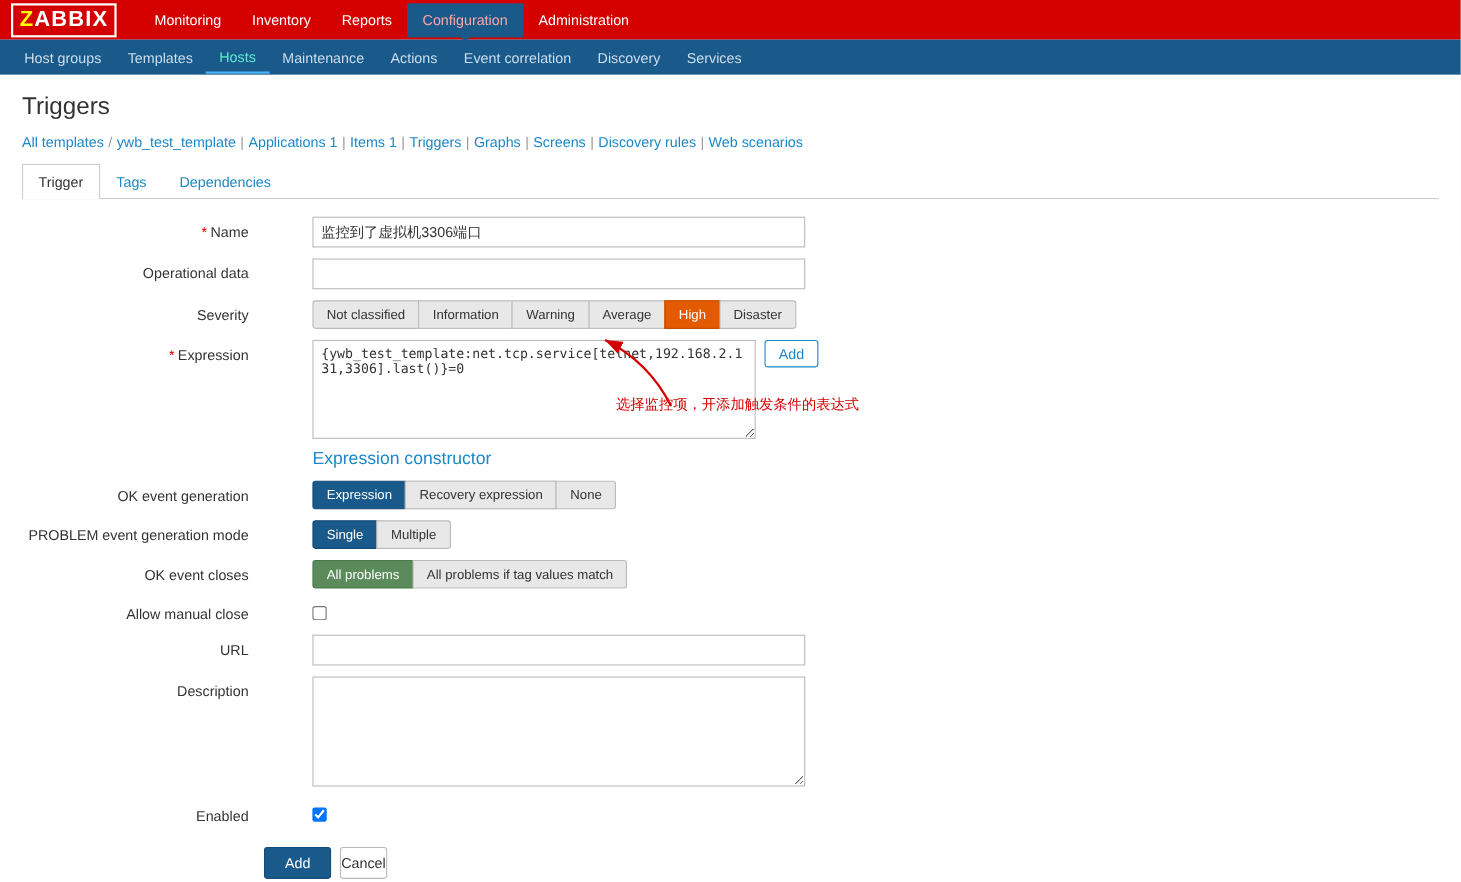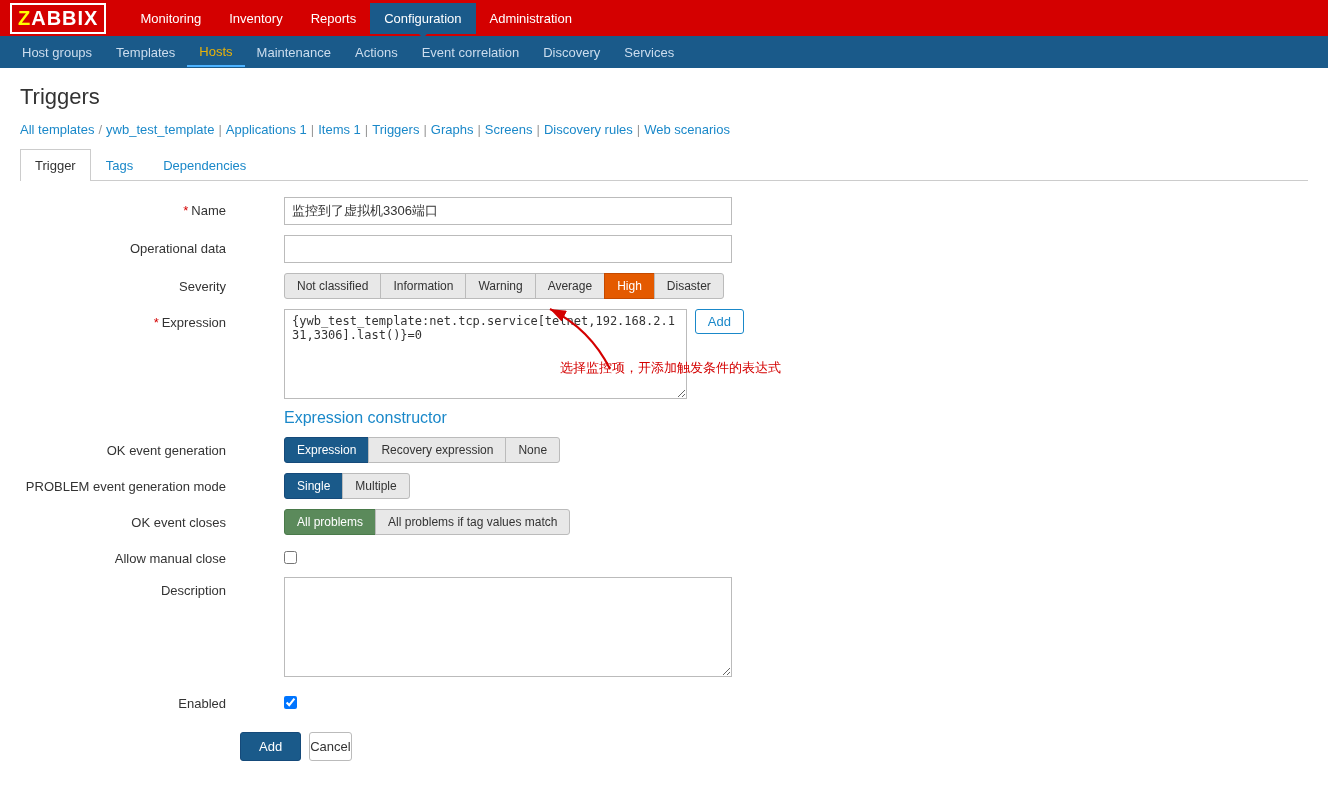--- a/index.html
+++ b/index.html
@@ -29,21 +29,21 @@
       gap: 0;
     }
     .top-nav-item {
       color: #fff;
       padding: 8px 14px;
       cursor: pointer;
       font-size: 13px;
       text-decoration: none;
     }
     .top-nav-item.active {
-      color: #ffffff;
+      color: #fca5a5;
       background: #1a5a8a;
       position: relative;
     }
     .top-nav-item.active::after {
       content: '';
       position: absolute;
       bottom: -4px;
       left: 50%;
       transform: translateX(-50%);
       border-left: 6px solid transparent;
@@ -60,21 +60,21 @@
       padding: 0 10px;
     }
     .second-nav-item {
       color: #cde;
       padding: 6px 12px;
       cursor: pointer;
       font-size: 13px;
       text-decoration: none;
     }
     .second-nav-item.active {
-      color: #eab308;
+      color: #5eead4;
       border-bottom: 2px solid #4db3ff;
     }
 
     
     .main-content {
       background: #fff;
       margin: 0;
       padding: 16px 20px;
       min-height: calc(802px - 68px);
     }
@@ -429,20 +429,26 @@
       </div>
     </div>
 
     <div class="form-row">
       <div class="form-label">Allow manual close</div>
       <div class="form-control">
         <input type="checkbox" class="form-checkbox" style="">
       </div>
     </div>
 
+    <div class="form-row">
+      <div class="form-label">URL</div>
+      <div class="form-control">
+        <input type="text" class="form-input" style="width: 448px;">
+      </div>
+    </div>
 
     <div class="form-row">
       <div class="form-label" style="padding-top:6px;">Description</div>
       <div class="form-control">
         <textarea class="form-textarea form-textarea-lg" style="width: 448px; height: 100px;"></textarea>
       </div>
     </div>
 
     <div class="form-row">
       <div class="form-label">Enabled</div>

